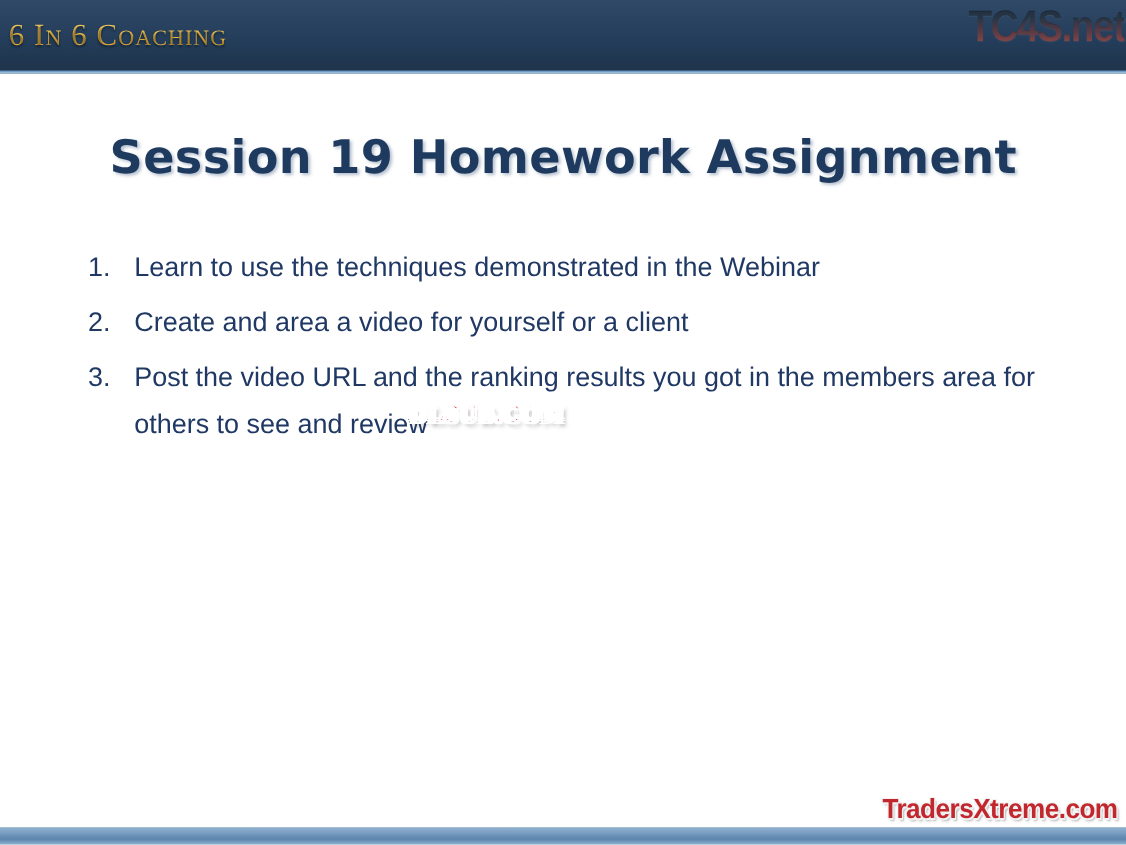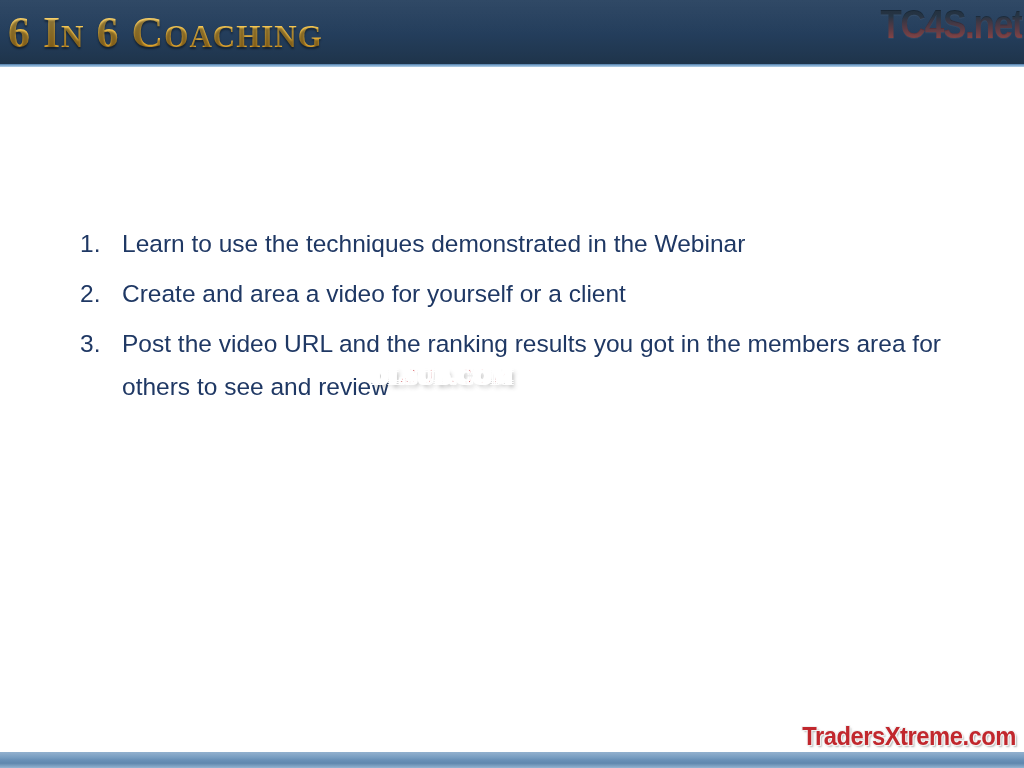--- a/index.html
+++ b/index.html
@@ -50,22 +50,22 @@
     width: 1024px;
     height: 4px;
     background: linear-gradient(180deg, #4d7aa6 0%, #8fb6d8 45%, #cfe0ef 100%);
   }
 
   .brand-logo {
     position: absolute;
     left: 8px;
     top: 7px;
     font-family: "Liberation Serif", serif;
-    font-size: 44px;
-    font-weight: bold;
+    font-size: 28px;
+    font-weight: normal;
     font-variant: small-caps;
     letter-spacing: 1px;
     color: #f6c44a;
     background: linear-gradient(180deg, #ffe08a 0%, #f7c64d 42%, #e9a92c 78%, #f3cf73 100%);
     -webkit-background-clip: text;
     background-clip: text;
     -webkit-text-fill-color: transparent;
     text-shadow: 0 2px 2px rgba(0,0,0,0.45);
     white-space: nowrap;
     line-height: 52px;
@@ -213,20 +213,21 @@
 
 <div class="slide">
 
   <div class="header-bar">
     <div class="header-sheen"></div>
     <div class="brand-logo">6 In 6 Coaching</div>
     <div class="tc4s-logo">TC4S.net</div>
     <div class="header-underline"></div>
   </div>
 
+  <div class="slide-title">Session 19 Homework Assignment</div>
 
   <ol class="body-list">
     <li>
       <span class="marker">1.</span>
       <span class="item-text">Learn to use the techniques demonstrated in the Webinar</span>
     </li>
     <li>
       <span class="marker">2.</span>
       <span class="item-text">Create and area a video for yourself or a client</span>
     </li>

